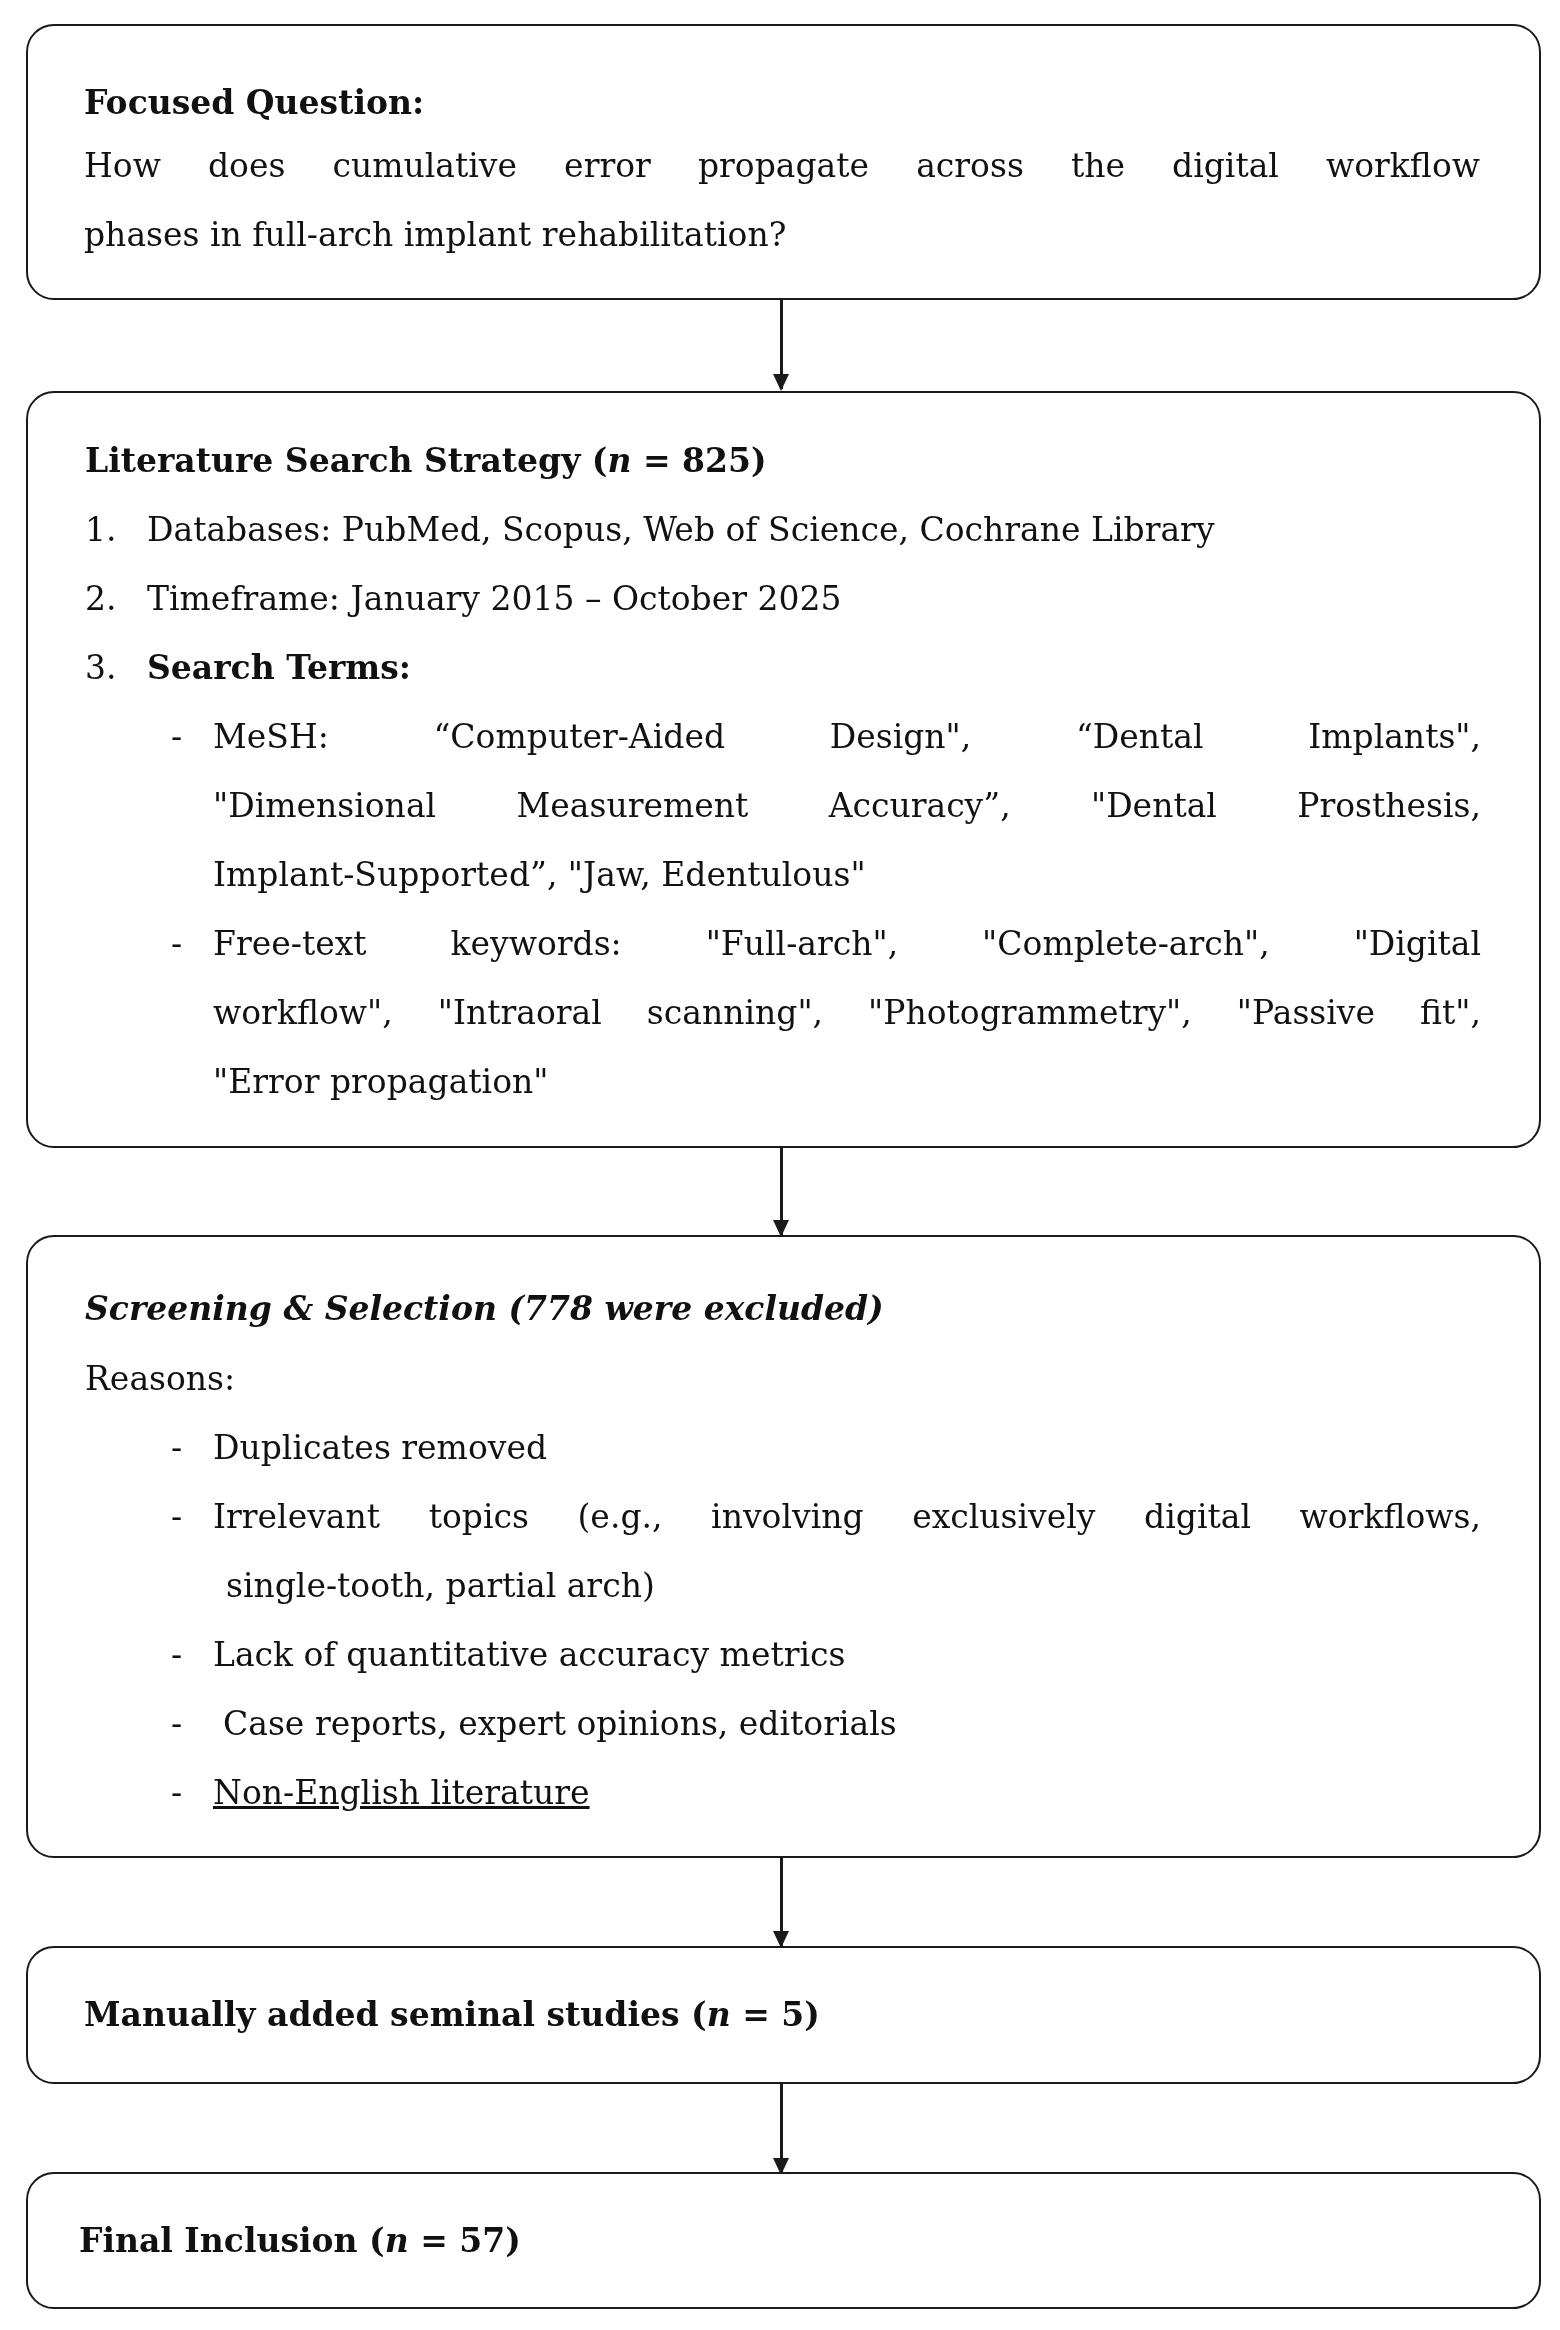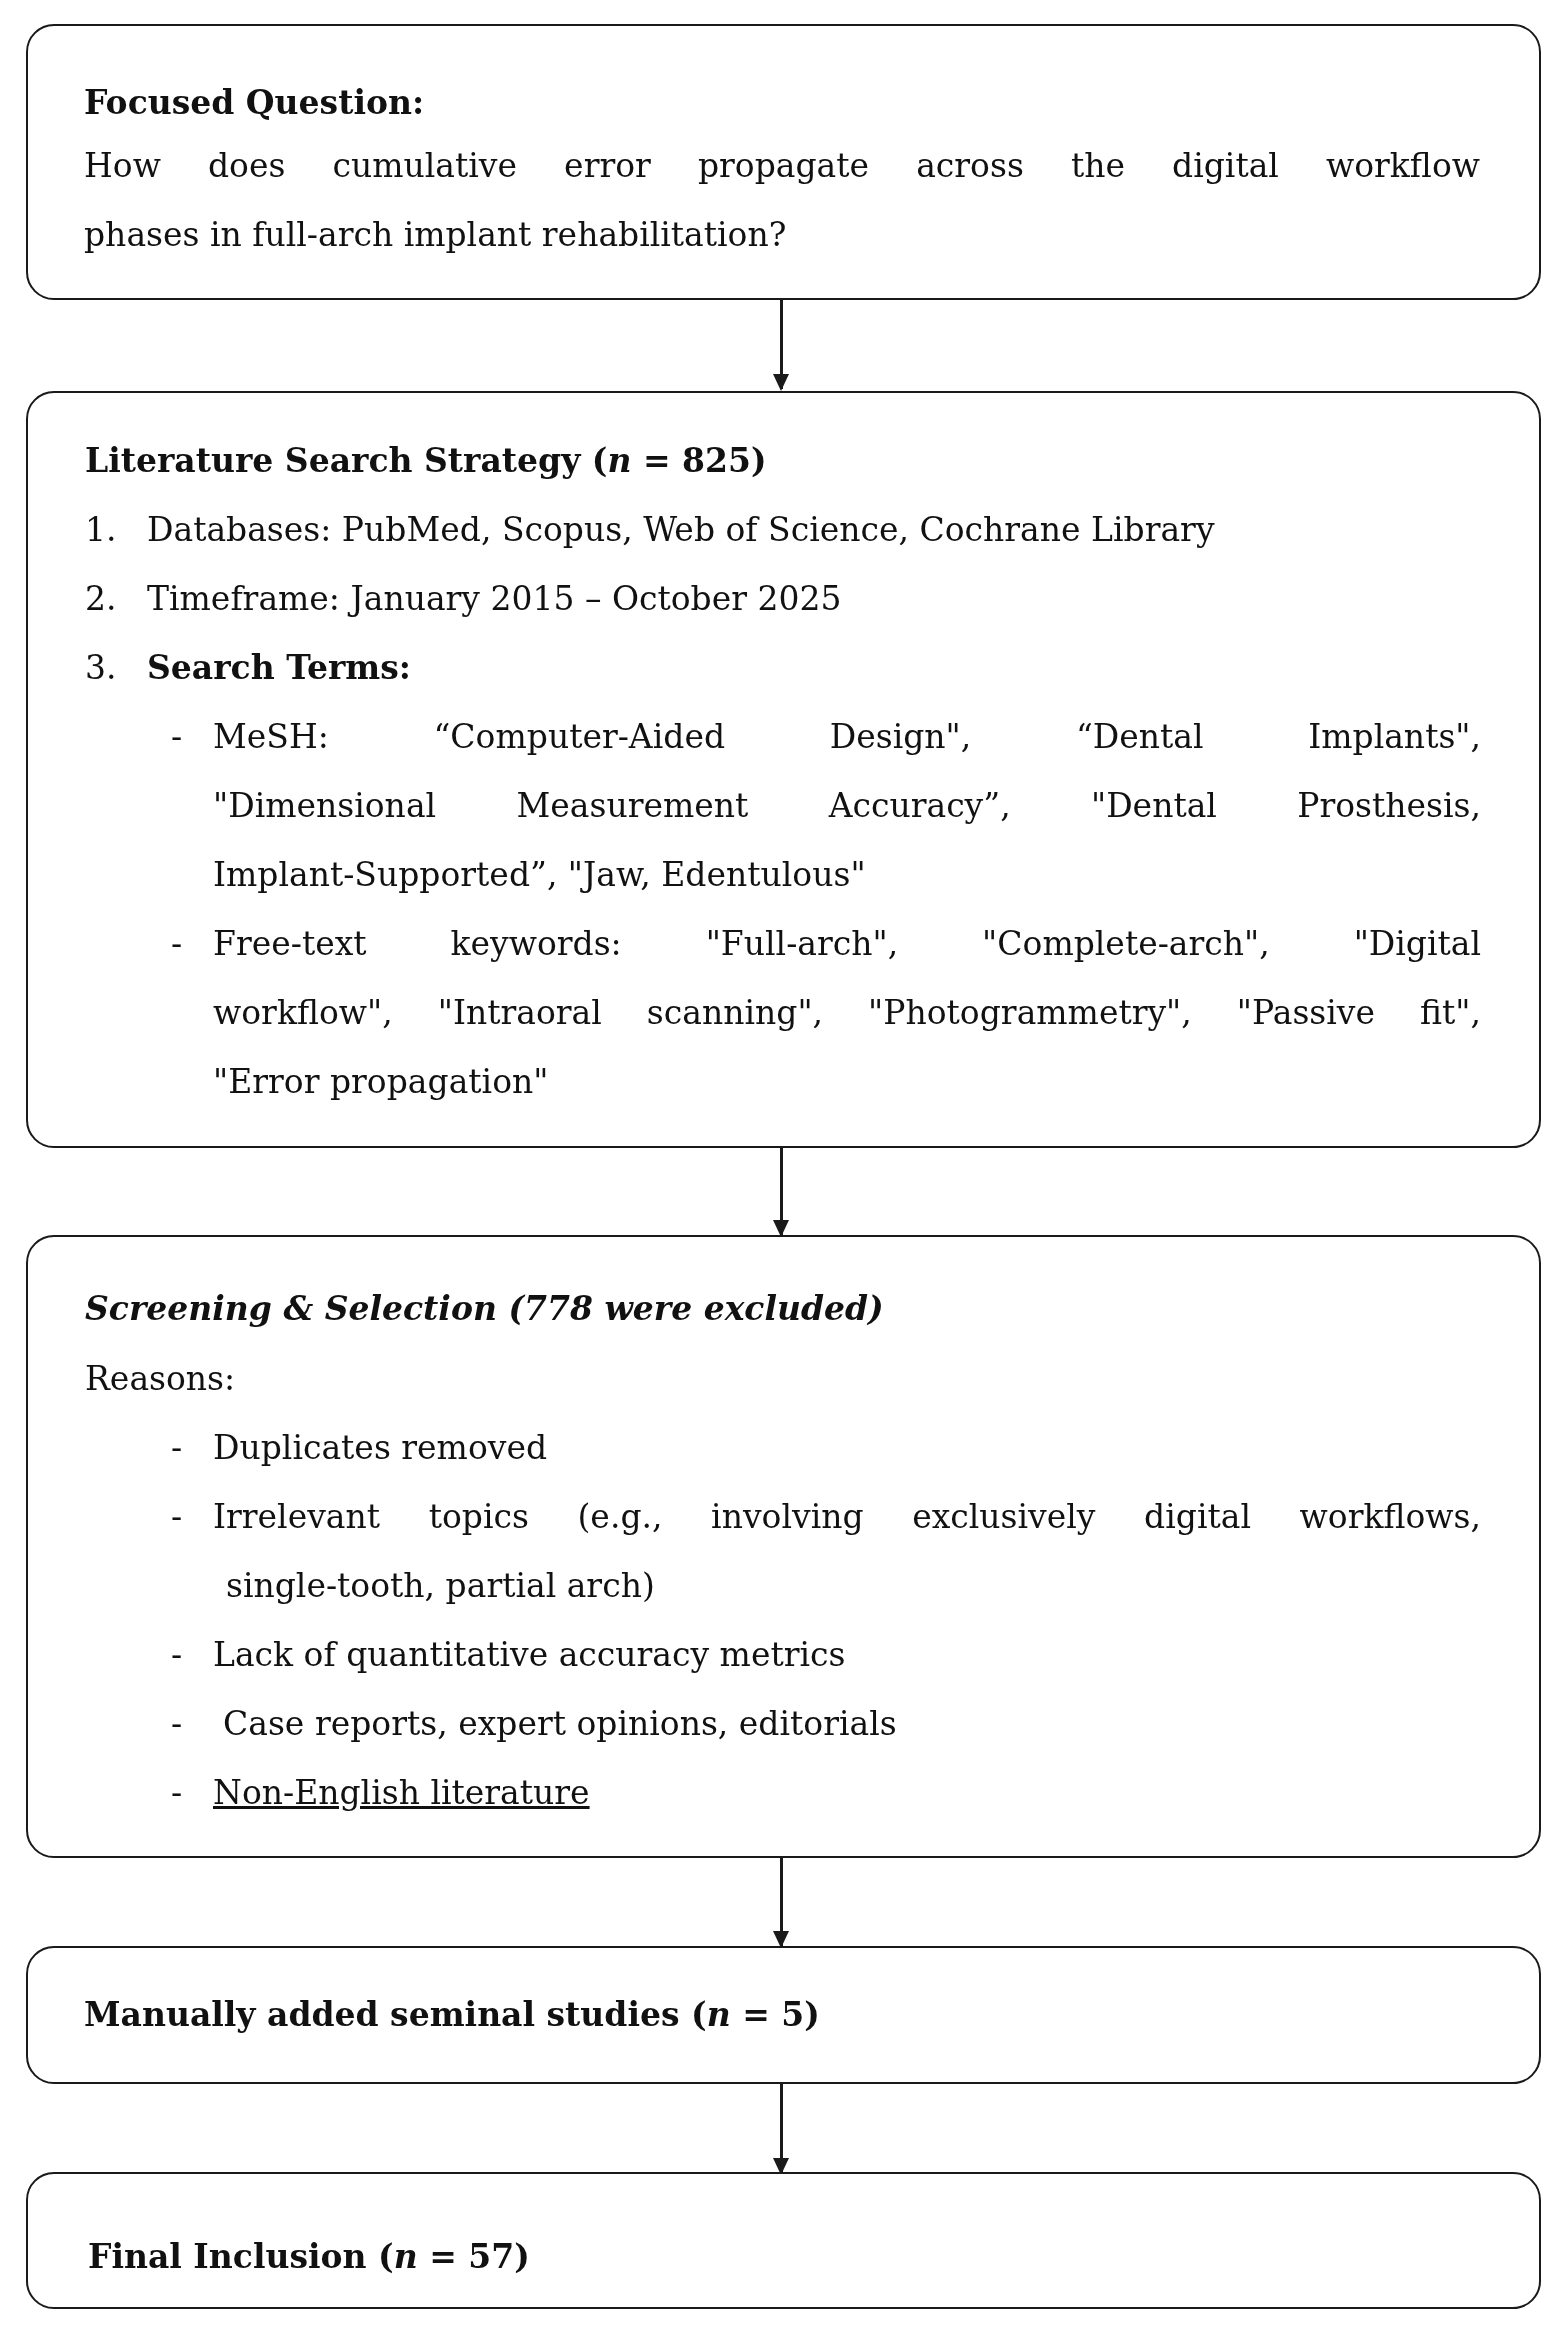--- a/index.html
+++ b/index.html
@@ -73,16 +73,16 @@
 <div class="arrow" style="top:1858px; height:88px;"></div>
 
 <div class="box" style="top:1946px; height:138px;"></div>
 <div class="line b" style="left:84px; top:1998px;">
   <span>Manually added seminal studies (</span><span class="it">n</span><span> = 5)</span>
 </div>
 
 <div class="arrow" style="top:2084px; height:89px;"></div>
 
 <div class="box" style="top:2172px; height:137px;"></div>
-<div class="line b" style="left:88px; top:2224px;margin-top:16px;">
+<div class="line b" style="left:79px; top:2224px;">
   <span>Final Inclusion (</span><span class="it">n</span><span> = 57)</span>
 </div>
 
 
 </body></html>

